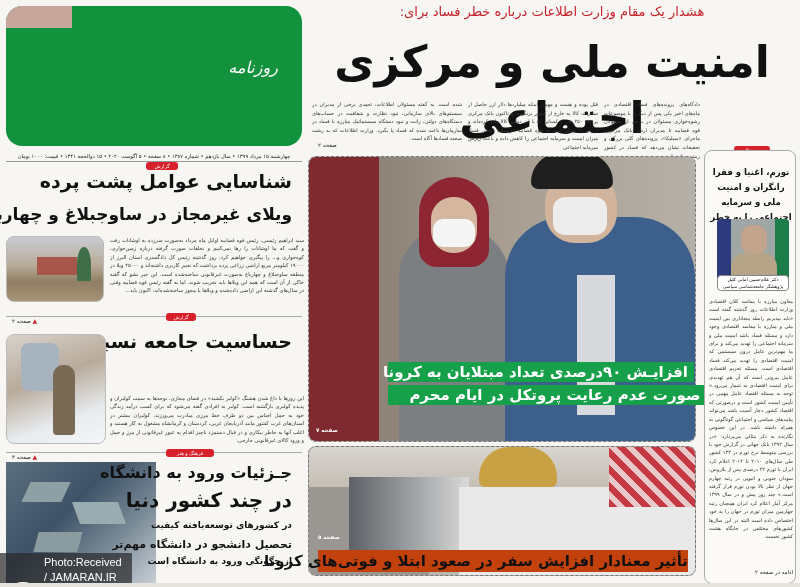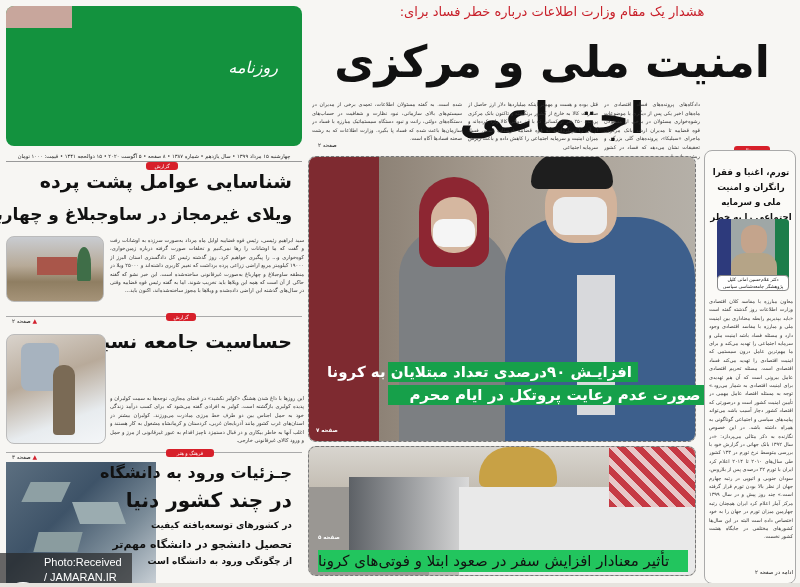--- a/index.html
+++ b/index.html
@@ -1,21 +1,21 @@
 <!DOCTYPE html>
 <html><head>
 <meta charset="utf-8">
 <style>
   * { box-sizing: border-box; margin: 0; padding: 0; }
   html, body { width: 800px; height: 587px; overflow: hidden; background: #f4f2ef; }
   body { position: relative; font-family: "DejaVu Sans", sans-serif; color: #111; }
   .page { position: absolute; left: 0; top: 0; width: 800px; height: 587px; background: #f7f6f3; }
 
   
-  .masthead { position: absolute; left: 6px; top: 6px; width: 296px; height: 140px; background: #13923e; border-radius: 8px; overflow: hidden; }
+  .masthead { position: absolute; left: 6px; top: 6px; width: 296px; height: 140px; background: #13923e; border-radius: 16px; overflow: hidden; }
   .masthead .pinkband { position: absolute; left: 0; top: 0; width: 66px; height: 22px; background: #e9a9ad; opacity: .85; }
   .masthead .logo { position: absolute; right: 18px; top: 30px; width: 260px; text-align: right; font-family: "DejaVu Serif", serif; font-weight: bold; color: #fff; font-size: 64px; line-height: 64px; direction: rtl; text-shadow: 2px 2px 0 #0a3e1a, -1px -1px 0 #0a3e1a; letter-spacing: -2px; }
   .masthead .kicker { position: absolute; right: 24px; top: 52px; color: #fff; font-family: "DejaVu Serif", serif; font-style: italic; font-size: 16px; direction: rtl; }
   .dateline { position: absolute; left: 6px; top: 150px; width: 296px; height: 12px; font-size: 5.2px; line-height: 12px; color: #222; direction: rtl; text-align: center; border-bottom: 1px solid #999; white-space: nowrap; overflow: hidden; }
 
   .tag { position: absolute; height: 8px; background: #d7202a; color: #fff; font-size: 5px; line-height: 8px; text-align: center; border-radius: 3px; direction: rtl; }
   .h-left { position: absolute; direction: rtl; text-align: right; font-weight: bold; color: #111; white-space: nowrap; }
   .red { color: #d21f2c; }
   .photo { position: absolute; border-radius: 8px; overflow: hidden; border: 1px solid #bbb; }
   .body-text { position: absolute; direction: rtl; text-align: justify; font-size: 5.2px; line-height: 8.4px; color: #333; overflow: hidden; }
@@ -26,21 +26,21 @@
   
   .kicker-top { position: absolute; left: 312px; top: 4px; width: 480px; text-align: center; direction: rtl; color: #c8202a; font-size: 13px; font-weight: normal; }
   .main-head { position: absolute; left: 312px; top: 34px; width: 480px; text-align: center; direction: rtl; font-size: 44px; line-height: 56px; font-weight: bold; color: #111; letter-spacing: -1px; font-family: "DejaVu Sans", sans-serif; }
   .lede-col { position: absolute; top: 100px; direction: rtl; text-align: justify; font-size: 5.1px; line-height: 8.6px; color: #333; overflow: hidden; }
 
   
   .center-photo { position: absolute; left: 308px; top: 156px; width: 388px; height: 286px; border: 1px dashed #777; border-radius: 8px; overflow: hidden; background: #c9c7c4; }
   .center-photo2 { position: absolute; left: 308px; top: 446px; width: 388px; height: 130px; border: 1px dashed #777; border-radius: 8px; overflow: hidden; background: #b9b7b2; }
 
   .green-cap { position: absolute; background: #16a04a; color: #fff; direction: rtl; text-align: right; font-weight: bold; font-size: 15px; line-height: 20px; padding: 0 6px; white-space: nowrap; }
-  .white-cap { position: absolute; left: 318px; top: 550px; width: 370px; height: 22px; background: #22c55e; color: #111; direction: rtl; text-align: left; font-weight: normal; font-size: 15px; line-height: 22px; white-space: nowrap; }
+  .white-cap { position: absolute; left: 318px; top: 550px; width: 370px; height: 22px; background: #c2410c; color: #111; direction: rtl; text-align: left; font-weight: bold; font-size: 15px; line-height: 22px; white-space: nowrap; }
 
   
   .rightcol { position: absolute; left: 704px; top: 150px; width: 92px; height: 434px; border: 1px solid #aaa; border-radius: 8px; background: #fbfaf7; overflow: hidden; }
   .right-head { position: absolute; left: 4px; top: 14px; width: 84px; direction: rtl; text-align: center; font-weight: bold; font-size: 8.6px; line-height: 15px; color: #111; }
   .right-photo { position: absolute; left: 12px; top: 68px; width: 72px; height: 62px; border-radius: 4px; overflow: hidden; background: #9fa7a6; }
   .right-caption { position: absolute; left: 12px; top: 124px; width: 72px; height: 16px; background: #fff; border: 1px solid #888; border-radius: 4px; font-size: 4.6px; line-height: 7px; direction: rtl; text-align: center; }
   .right-body { position: absolute; left: 4px; top: 146px; width: 84px; height: 270px; direction: rtl; text-align: justify; font-size: 5px; line-height: 8.4px; color: #333; overflow: hidden; }
   .right-cont { position: absolute; left: 4px; top: 418px; width: 84px; direction: rtl; text-align: right; font-size: 5.4px; color: #222; }
 
   .watermark { position: absolute; left: 0; top: 553px; width: 132px; height: 34px; background: rgba(40,40,40,.7); color: #fff; }
@@ -115,21 +115,21 @@
     <div style="position:absolute;left:90px;top:70px;width:110px;height:216px;background:#7c7f82;border-radius:50px 50px 0 0;"></div>
     <div style="position:absolute;left:110px;top:20px;width:70px;height:90px;background:#8d2632;border-radius:40px 40px 20px 20px;"></div>
     <div style="position:absolute;left:122px;top:40px;width:46px;height:56px;background:#d5b7a0;border-radius:22px;"></div>
     <div style="position:absolute;left:124px;top:62px;width:42px;height:28px;background:#f5f5f5;border-radius:10px;"></div>
     <div style="position:absolute;left:196px;top:60px;width:190px;height:226px;background:#3d5f8c;border-radius:60px 60px 0 0;"></div>
     <div style="position:absolute;left:236px;top:16px;width:72px;height:70px;background:#d2b39b;border-radius:30px;"></div>
     <div style="position:absolute;left:222px;top:-4px;width:82px;height:36px;background:#1e1e1e;border-radius:40px 40px 10px 10px;"></div>
     <div style="position:absolute;left:244px;top:40px;width:54px;height:38px;background:#ececec;border-radius:12px;"></div>
     <div style="position:absolute;left:268px;top:118px;width:38px;height:140px;background:#d8d9dc;"></div>
   </div>
-  <div class="green-cap" style="left:388px;top:362px;width:250px;">افزایـش ۹۰درصدی تعداد مبتلایان به کرونا</div>
+  <div class="green-cap" style="left:388px;top:362px;width:306px;">افزایـش ۹۰درصدی تعداد مبتلایان به کرونا</div>
   <div class="green-cap" style="left:388px;top:385px;width:340px;">در صورت عدم رعایت پروتکل در ایام محرم</div>
   <div class="pageref" style="left:316px;top:427px;color:#fff;font-weight:bold;">صفحه ۷</div>
 
   <div class="center-photo2">
     <div style="position:absolute;left:0;top:0;width:388px;height:40px;background:linear-gradient(180deg,#d8d5cf,#c4beb4);"></div>
     <div style="position:absolute;left:0;top:40px;width:120px;height:90px;background:#9a9793;"></div>
     <div style="position:absolute;left:40px;top:30px;width:120px;height:80px;background:linear-gradient(90deg,#5d6166,#d9d9d9);"></div>
     <div style="position:absolute;left:170px;top:0;width:78px;height:40px;background:#c8a145;border-radius:30px 30px 6px 6px;"></div>
     <div style="position:absolute;left:150px;top:40px;width:240px;height:90px;background:#e9e9e9;"></div>
     <div style="position:absolute;left:300px;top:0;width:88px;height:60px;background:repeating-linear-gradient(45deg,#c63a44 0 6px,#e8c8c8 6px 12px);"></div>

